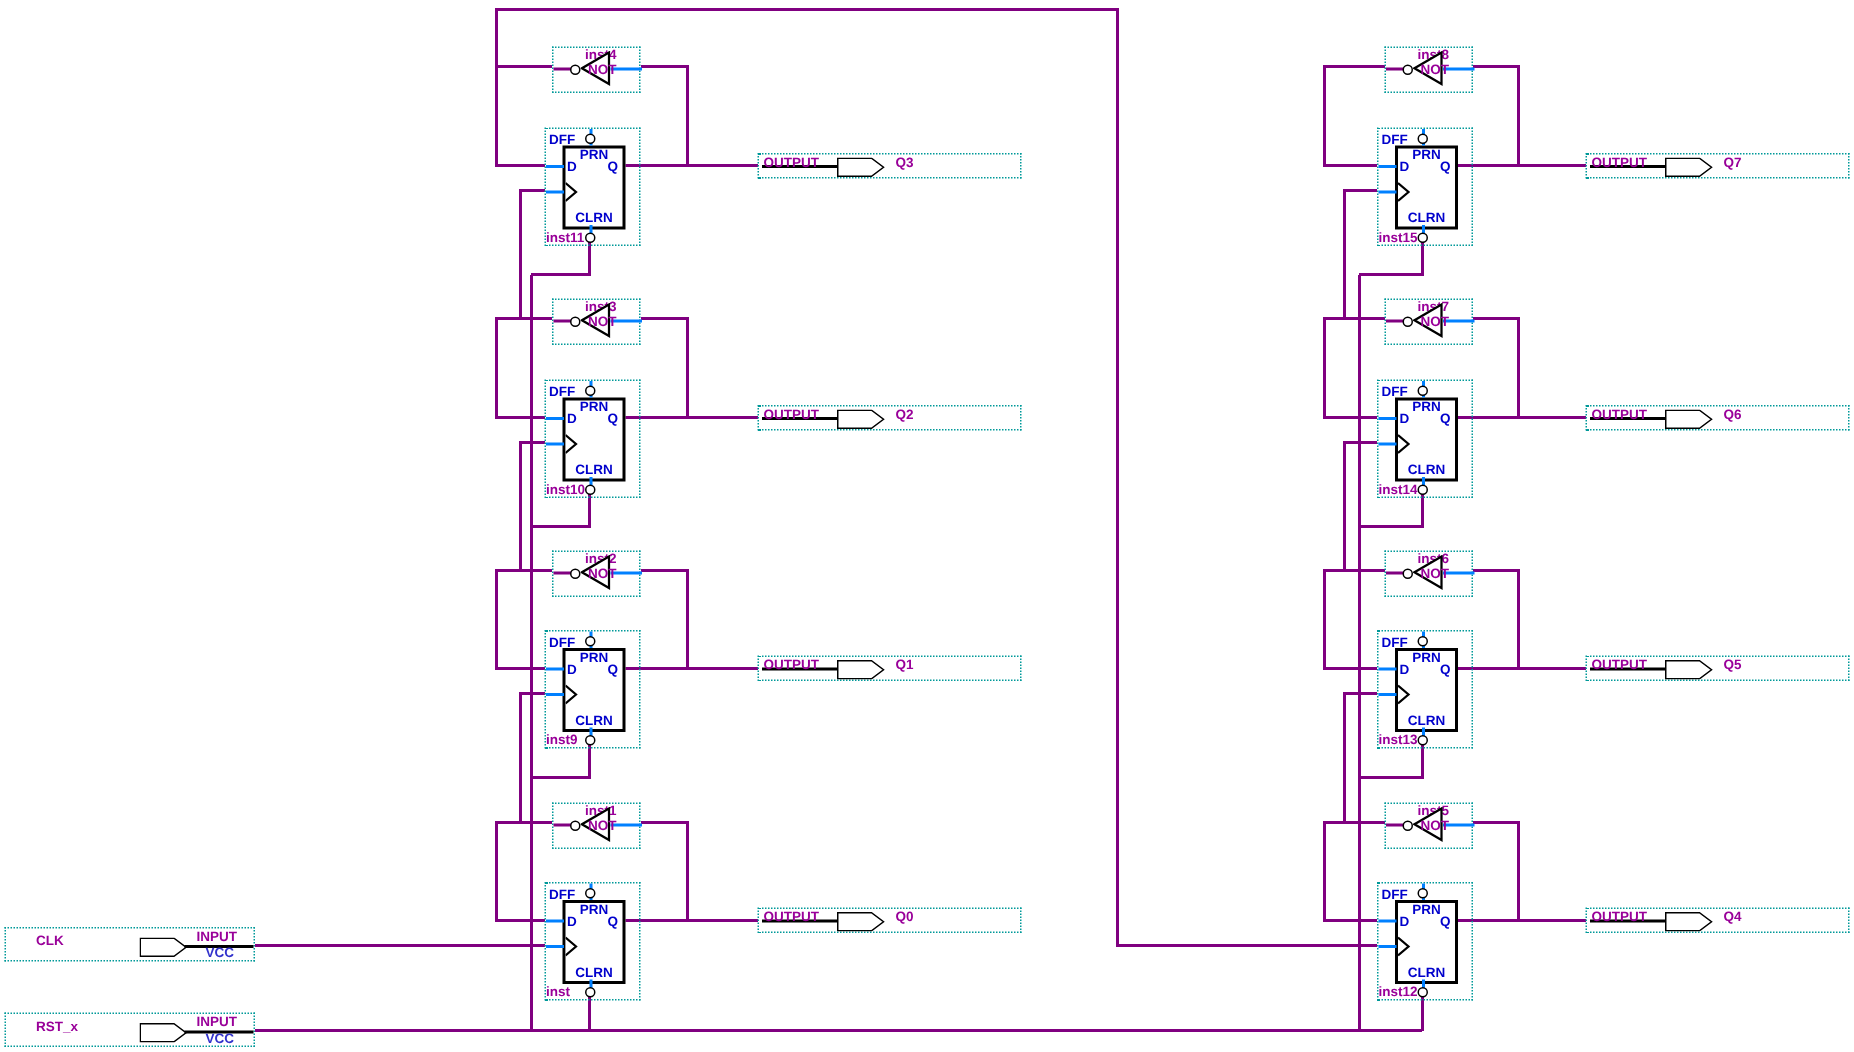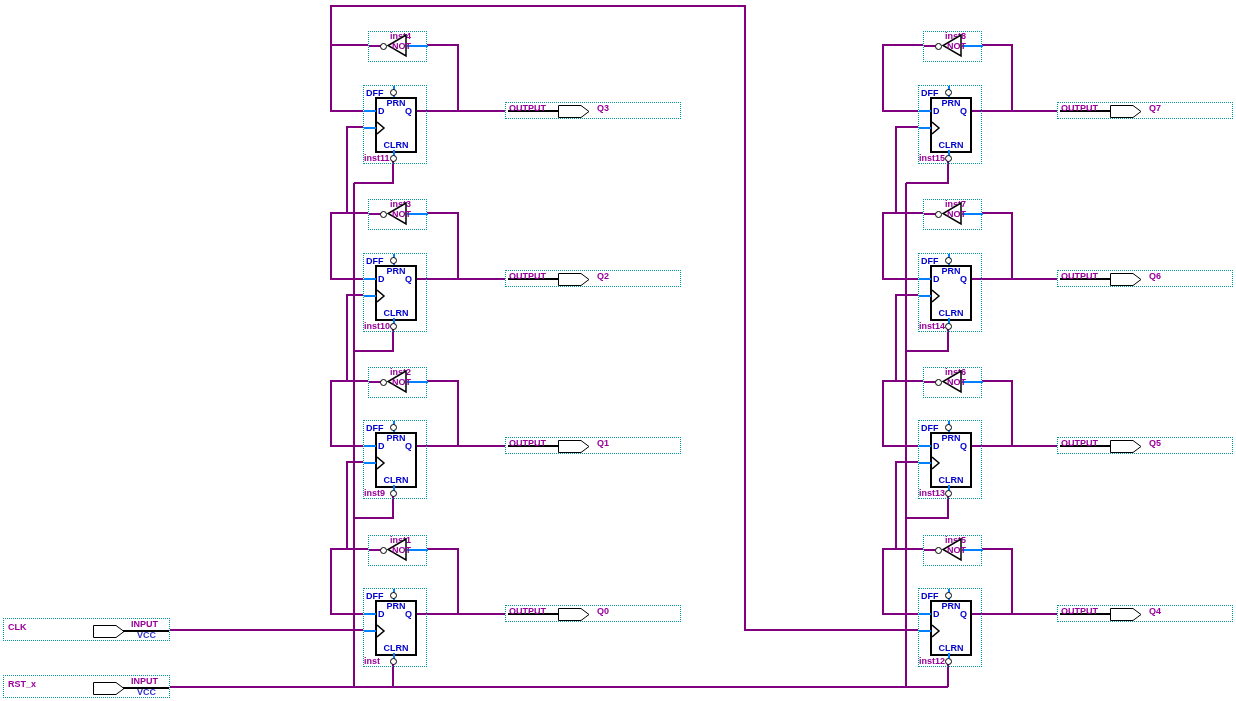--- a/index.html
+++ b/index.html
@@ -28,21 +28,21 @@
   
   .notg{width:59px;height:31px;border:1px dotted #009999}
   .ninst{left:21px;top:0px}
   .nlbl{left:23px;top:10px}
   
   .outpin{width:176px;height:17px;border:1px dotted #009999}
   .inpin{width:167px;height:23px;border:1px dotted #009999}
   .bline{height:2px;background:#000}
   .plbl{left:3px;top:1px}
   .pname{left:91px;top:1px}
-  .iname{left:4px;top:4px}
+  .iname{left:20px;top:4px}
   .ilbl{left:127px;top:1px}
   .vlbl{left:133px;top:12px}
   #wires{position:absolute;left:0;top:0}
   #wires path{fill:none;stroke:#800080;stroke-width:2;shape-rendering:crispEdges}
 </style>
 </head>
 <body>
 
 <div id="canvas">
 

